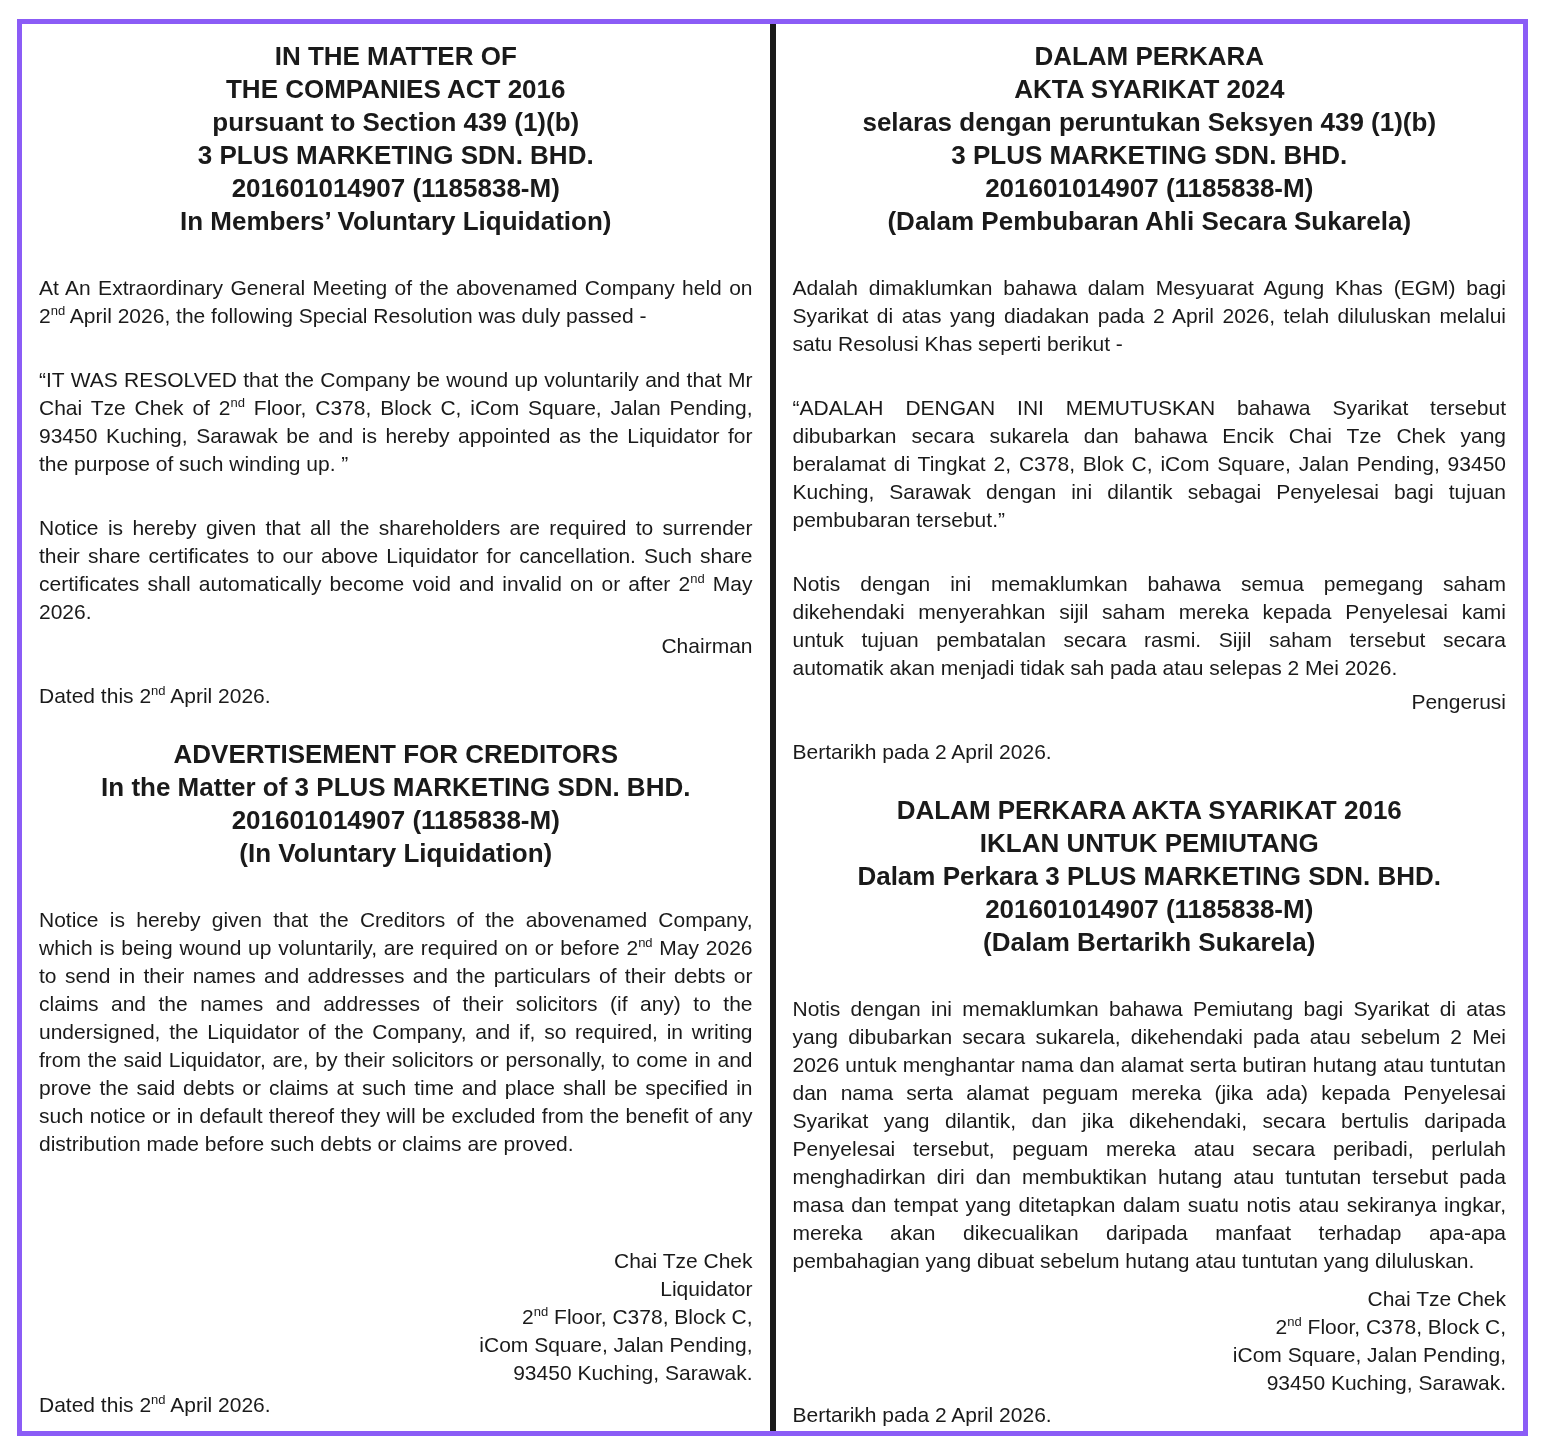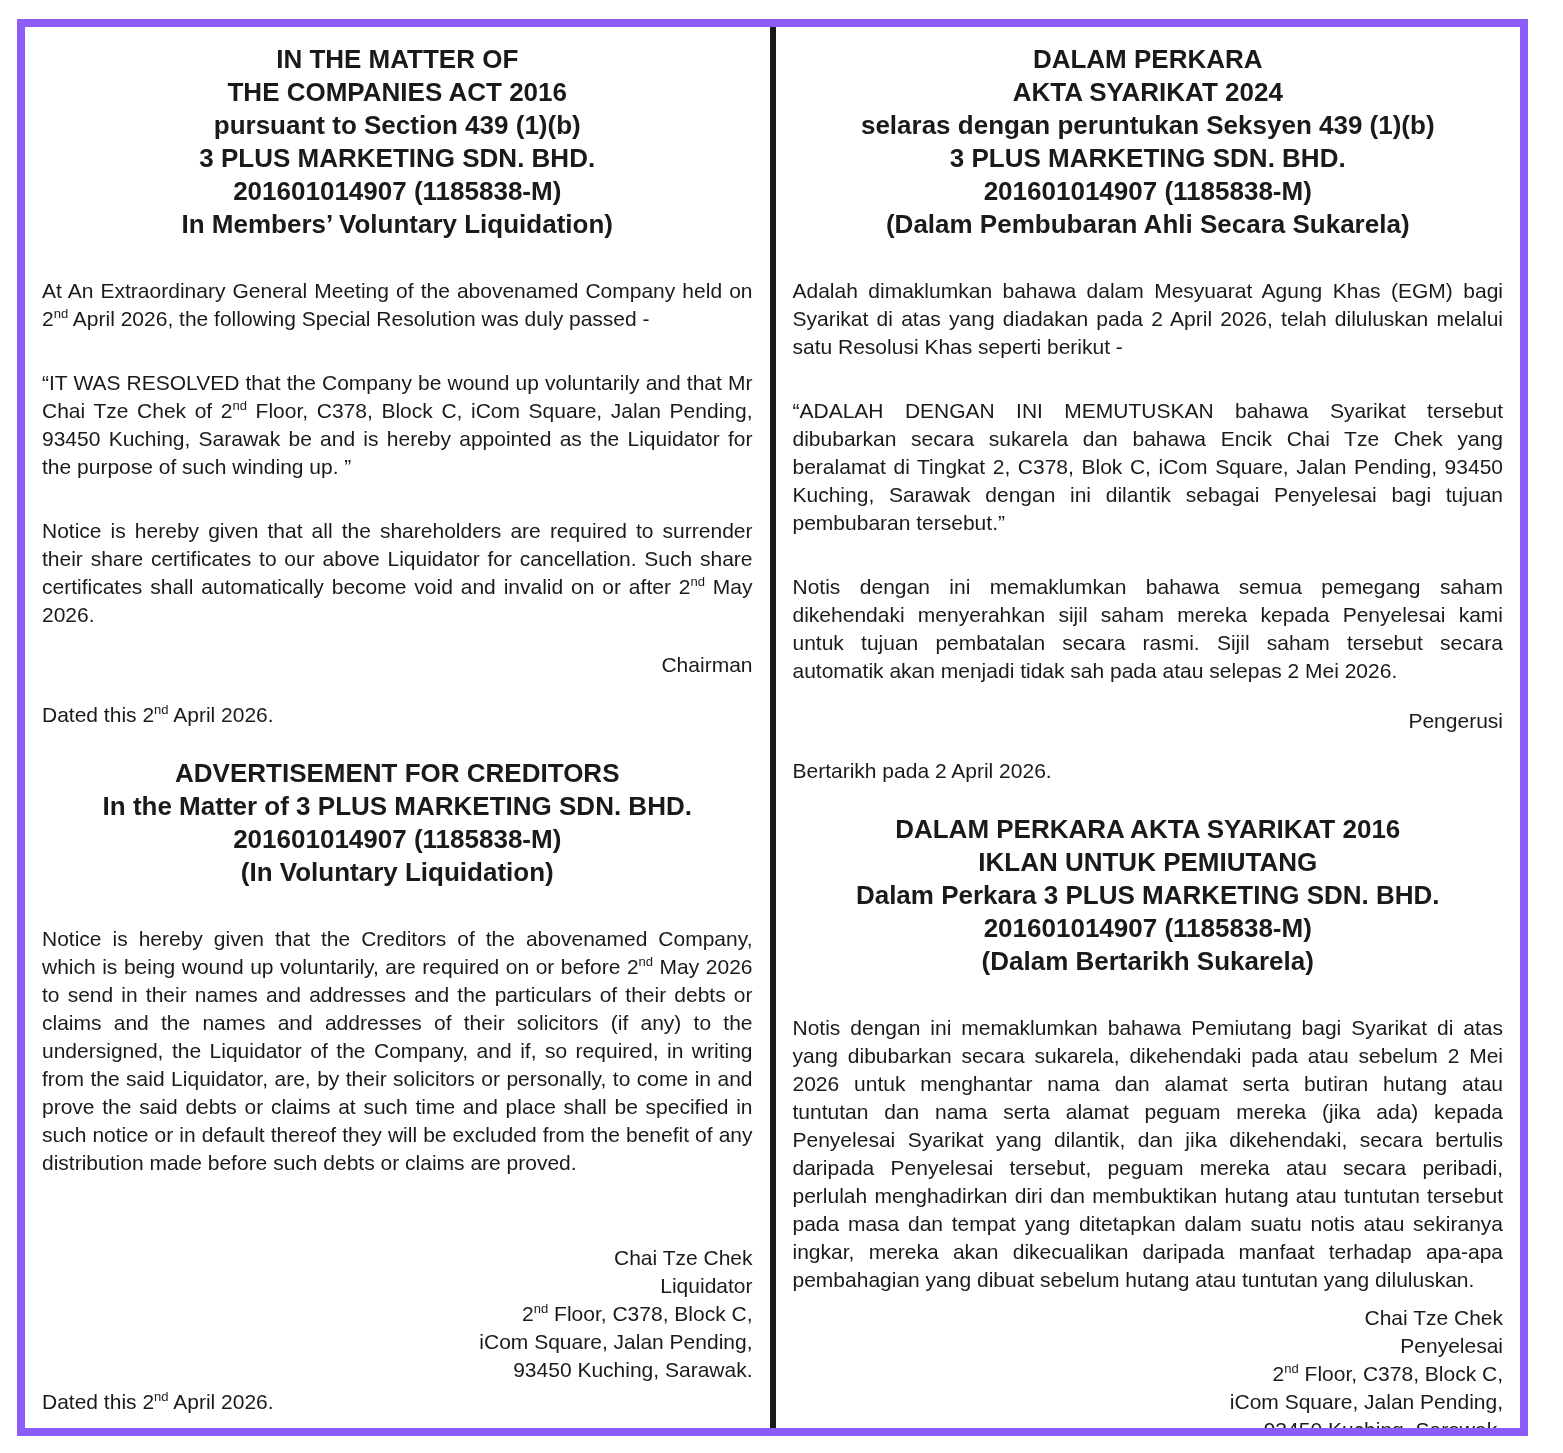--- a/index.html
+++ b/index.html
@@ -14,21 +14,21 @@
     font-family: "Liberation Sans", "DejaVu Sans", sans-serif;
     color: #1a1a1a;
     -webkit-font-smoothing: antialiased;
   }
   .frame {
     position: absolute;
     left: 17px;
     top: 19px;
     width: 1511px;
     height: 1417px;
-    border: 8px solid #8b5cf6;
+    border: 5px solid #8b5cf6;
     box-sizing: border-box;
     display: flex;
     background: #ffffff;
   }
   .divider {
     width: 6px;
     background: #1a1a1a;
     flex: 0 0 6px;
   }
   .col {
@@ -52,21 +52,21 @@
     font-size: 21px;
     line-height: 28px;
     text-align: justify;
     margin-top: 36px;
   }
   .line {
     font-size: 21px;
     line-height: 28px;
   }
   .right-align { text-align: right; }
-  .chairman { margin-top: 22px; }
+  .chairman { margin-top: 6px; }
   .dated { margin-top: 22px; }
   .heading-2 { margin-top: 28px; }
   .sig-block {
     margin-top: auto;
     text-align: right;
     font-size: 21px;
     line-height: 28px;
     padding-top: 10px;
   }
   .dated-bottom { margin-top: 4px; }
@@ -141,21 +141,20 @@
       <div>IKLAN UNTUK PEMIUTANG</div>
       <div>Dalam Perkara 3 PLUS MARKETING SDN. BHD.</div>
       <div>201601014907 (1185838-M)</div>
       <div>(Dalam Bertarikh Sukarela)</div>
     </div>
 
     <div class="para">Notis dengan ini memaklumkan bahawa Pemiutang bagi Syarikat di atas yang dibubarkan secara sukarela, dikehendaki pada atau sebelum 2 Mei 2026 untuk menghantar nama dan alamat serta butiran hutang atau tuntutan dan nama serta alamat peguam mereka (jika ada) kepada Penyelesai Syarikat yang dilantik, dan jika dikehendaki, secara bertulis daripada Penyelesai tersebut, peguam mereka atau secara peribadi, perlulah menghadirkan diri dan membuktikan hutang atau tuntutan tersebut pada masa dan tempat yang ditetapkan dalam suatu notis atau sekiranya ingkar, mereka akan dikecualikan daripada manfaat terhadap apa-apa pembahagian yang dibuat sebelum hutang atau tuntutan yang diluluskan.</div>
 
     <div class="sig-block">
       <div>Chai Tze Chek</div>
-      <div>Penyelesai</div>
       <div>2<sup>nd</sup> Floor, C378, Block C,</div>
       <div>iCom Square, Jalan Pending,</div>
       <div>93450 Kuching, Sarawak.</div>
     </div>
     <div class="line dated-bottom">Bertarikh pada 2 April 2026.</div>
   </div>
 
 </div>
 
 </body></html>

